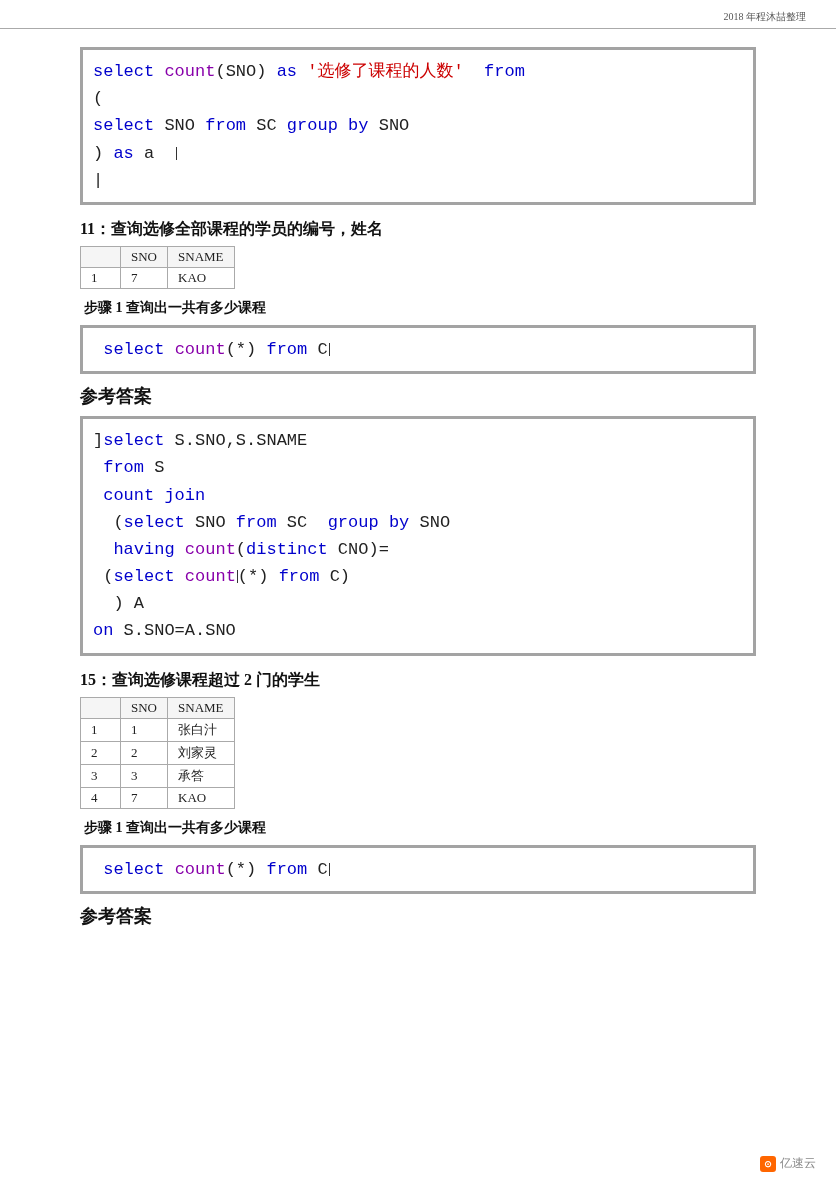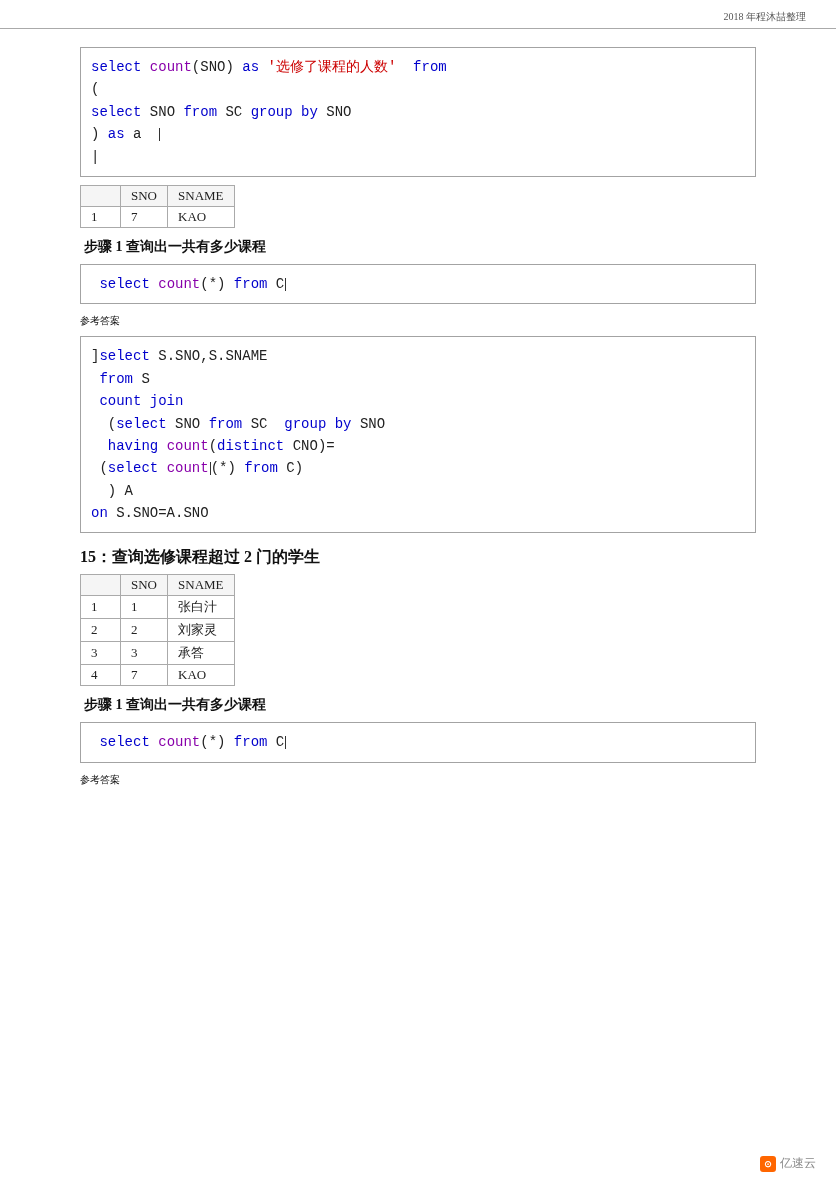--- a/index.html
+++ b/index.html
@@ -21,23 +21,23 @@
       border-bottom: 1px solid #aaa;
     }
 
     .content {
       padding: 10px 80px 20px 80px;
     }
 
     
     .code-block {
       font-family: "Courier New", Courier, monospace;
-      font-size: 14px;
+      font-size: 17px;
       background: #fff;
-      border: 1px solid #a3a3a3;
+      border: 3px solid #a3a3a3;
       padding: 8px 10px;
       margin: 8px 0;
       line-height: 1.6;
       white-space: pre;
     }
 
     .kw-blue { color: #0000cc; }
     .kw-red { color: #cc0000; }
     .kw-purple { color: #8800aa; }
 
@@ -52,22 +52,22 @@
     
     .step-heading {
       font-size: 14px;
       font-weight: bold;
       color: #111;
       margin: 10px 0 4px 4px;
     }
 
     
     .answer-heading {
-      font-size: 10px;
-      font-weight: normal;
+      font-size: 18px;
+      font-weight: bold;
       color: #111;
       margin: 10px 0 4px 0;
     }
 
     
     .data-table {
       border-collapse: collapse;
       margin: 6px 0;
       font-size: 13px;
       font-family: "SimSun", serif;
@@ -126,20 +126,23 @@
 </div>
 
 <div class="content">
 
   <div class="code-block"><span class="kw-blue">select</span> <span class="kw-purple">count</span>(SNO) <span class="kw-blue">as</span> <span class="kw-red">'选修了课程的人数'</span>  <span class="kw-blue">from</span>
 (
 <span class="kw-blue">select</span> SNO <span class="kw-blue">from</span> SC <span class="kw-blue">group by</span> SNO
 ) <span class="kw-blue">as</span> a  <span class="cursor-line"></span>
 |</div>
 
+  <div class="section-title">
+    <span>11：查询选修全部课程的学员的编号，姓名</span>
+  </div>
 
   <table class="data-table">
     <thead>
       <tr>
         <th></th>
         <th>SNO</th>
         <th>SNAME</th>
       </tr>
     </thead>
     <tbody>

